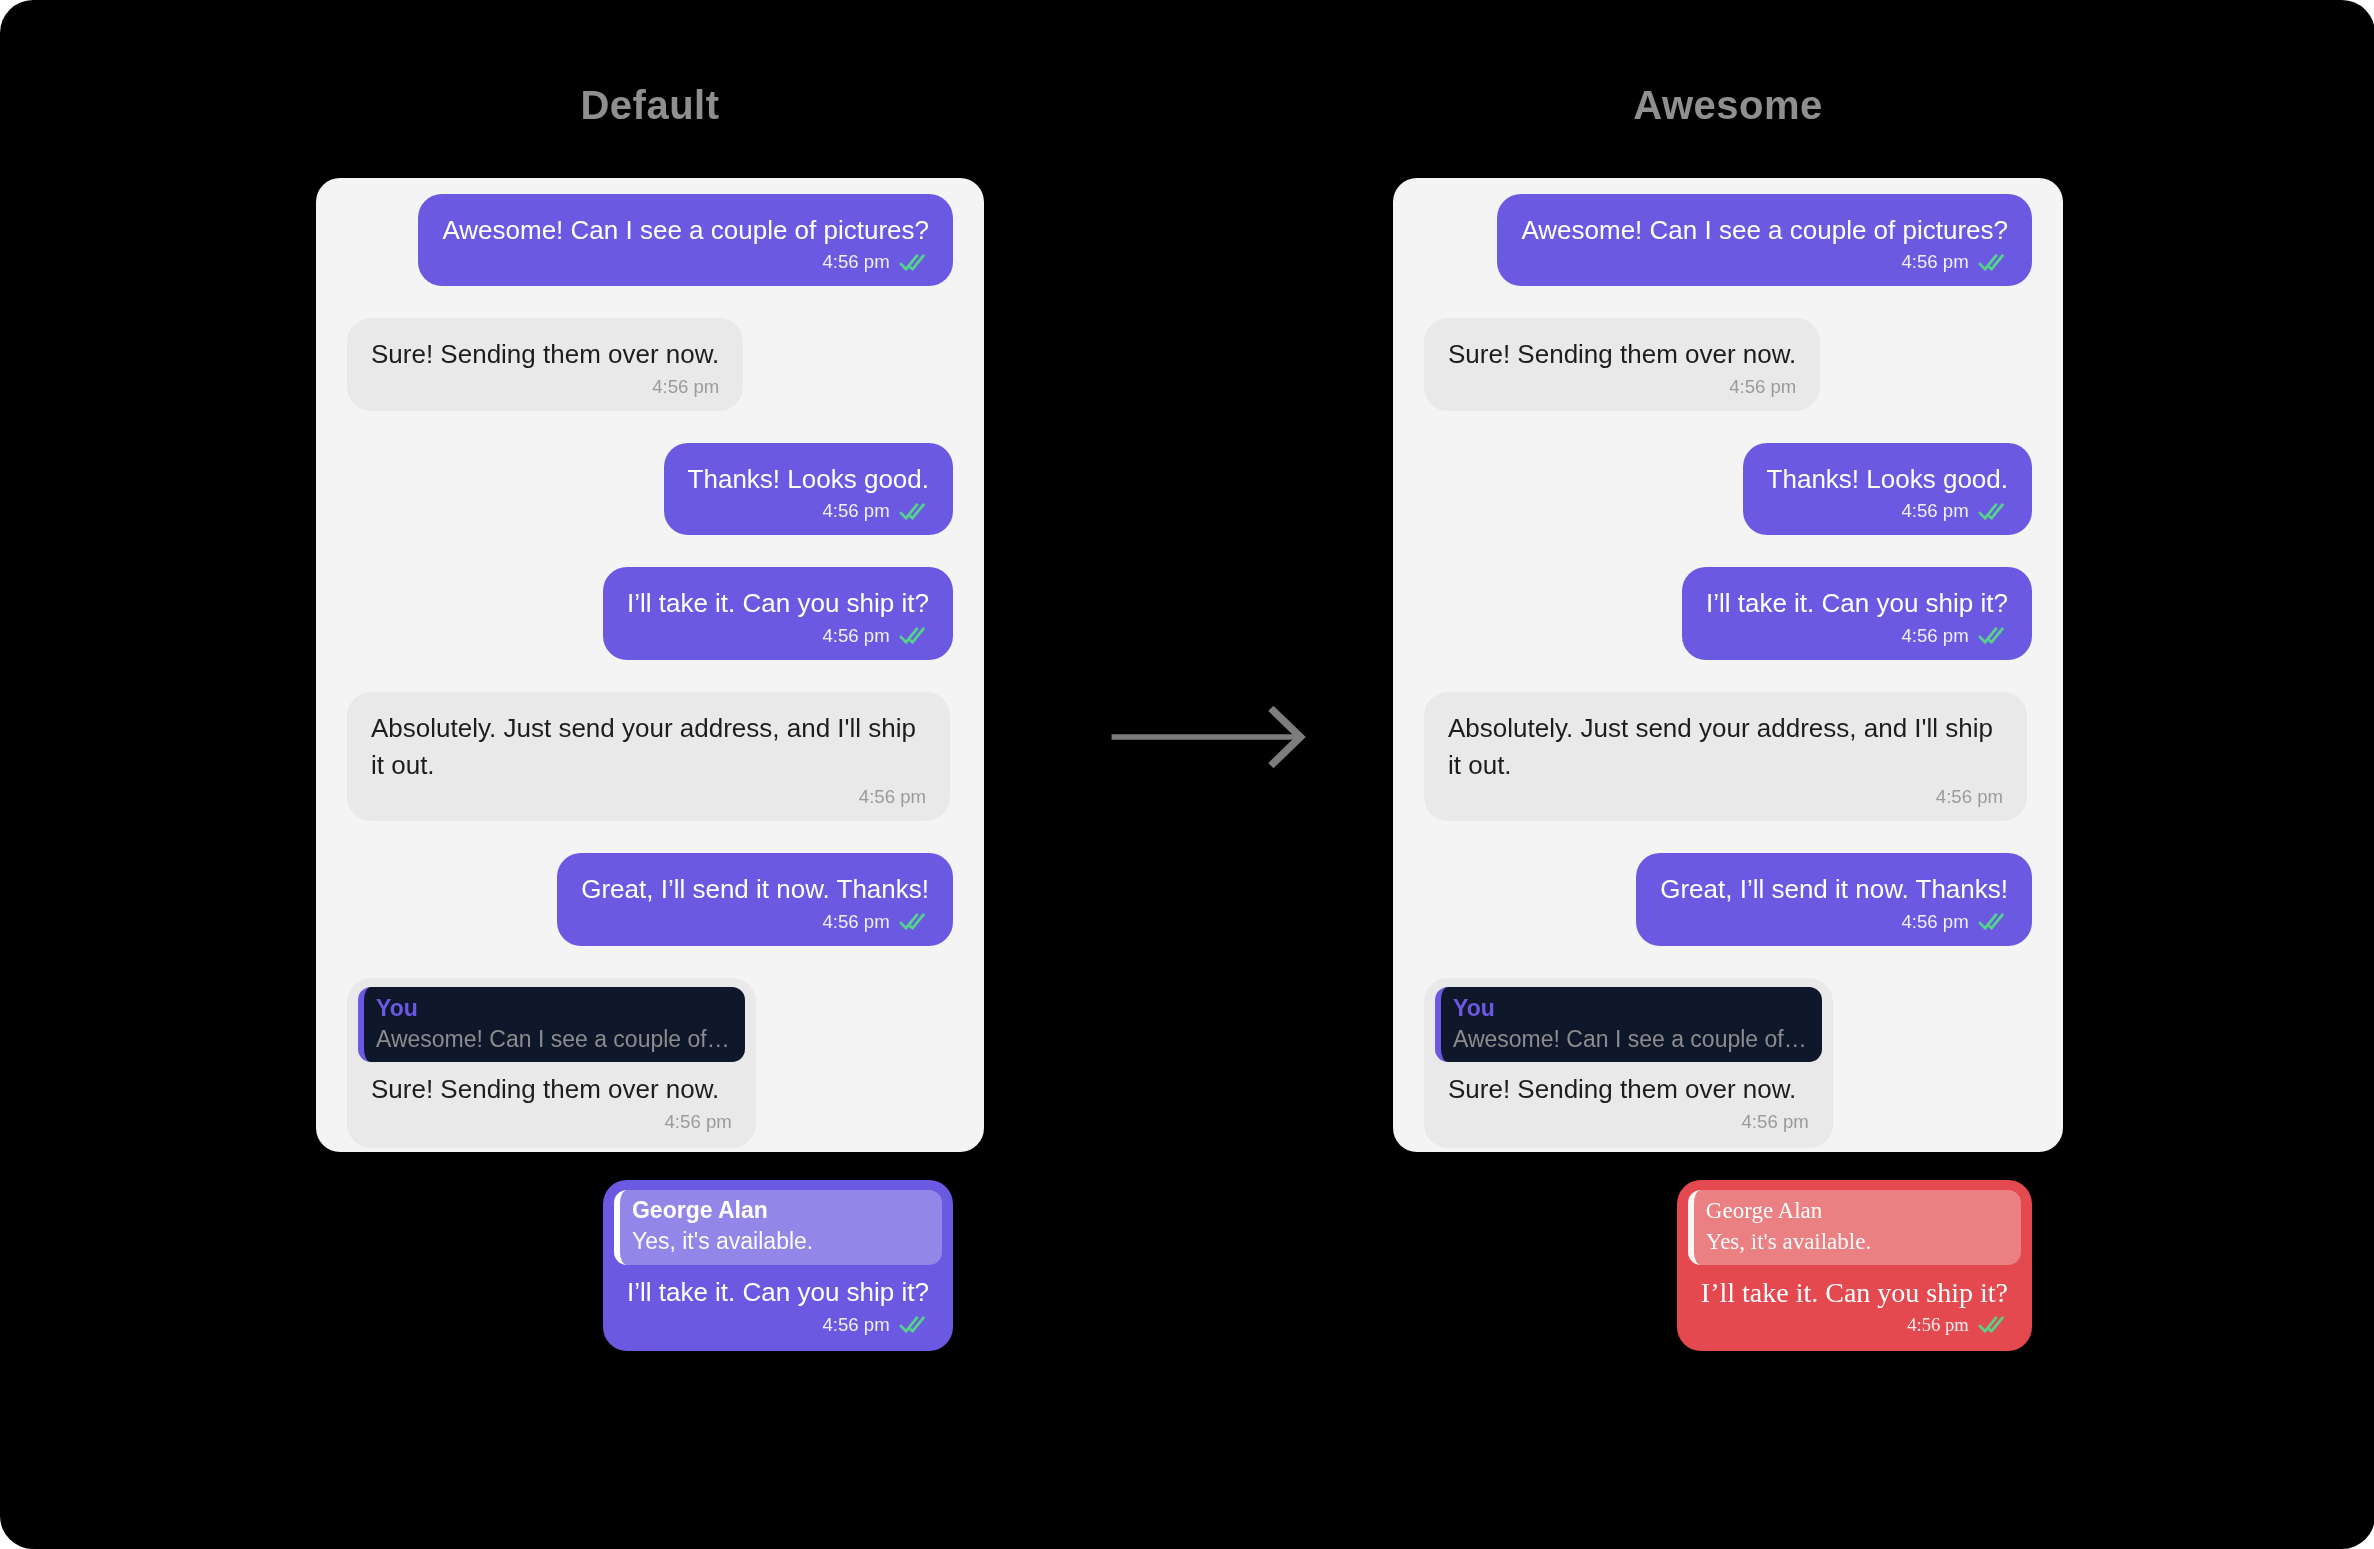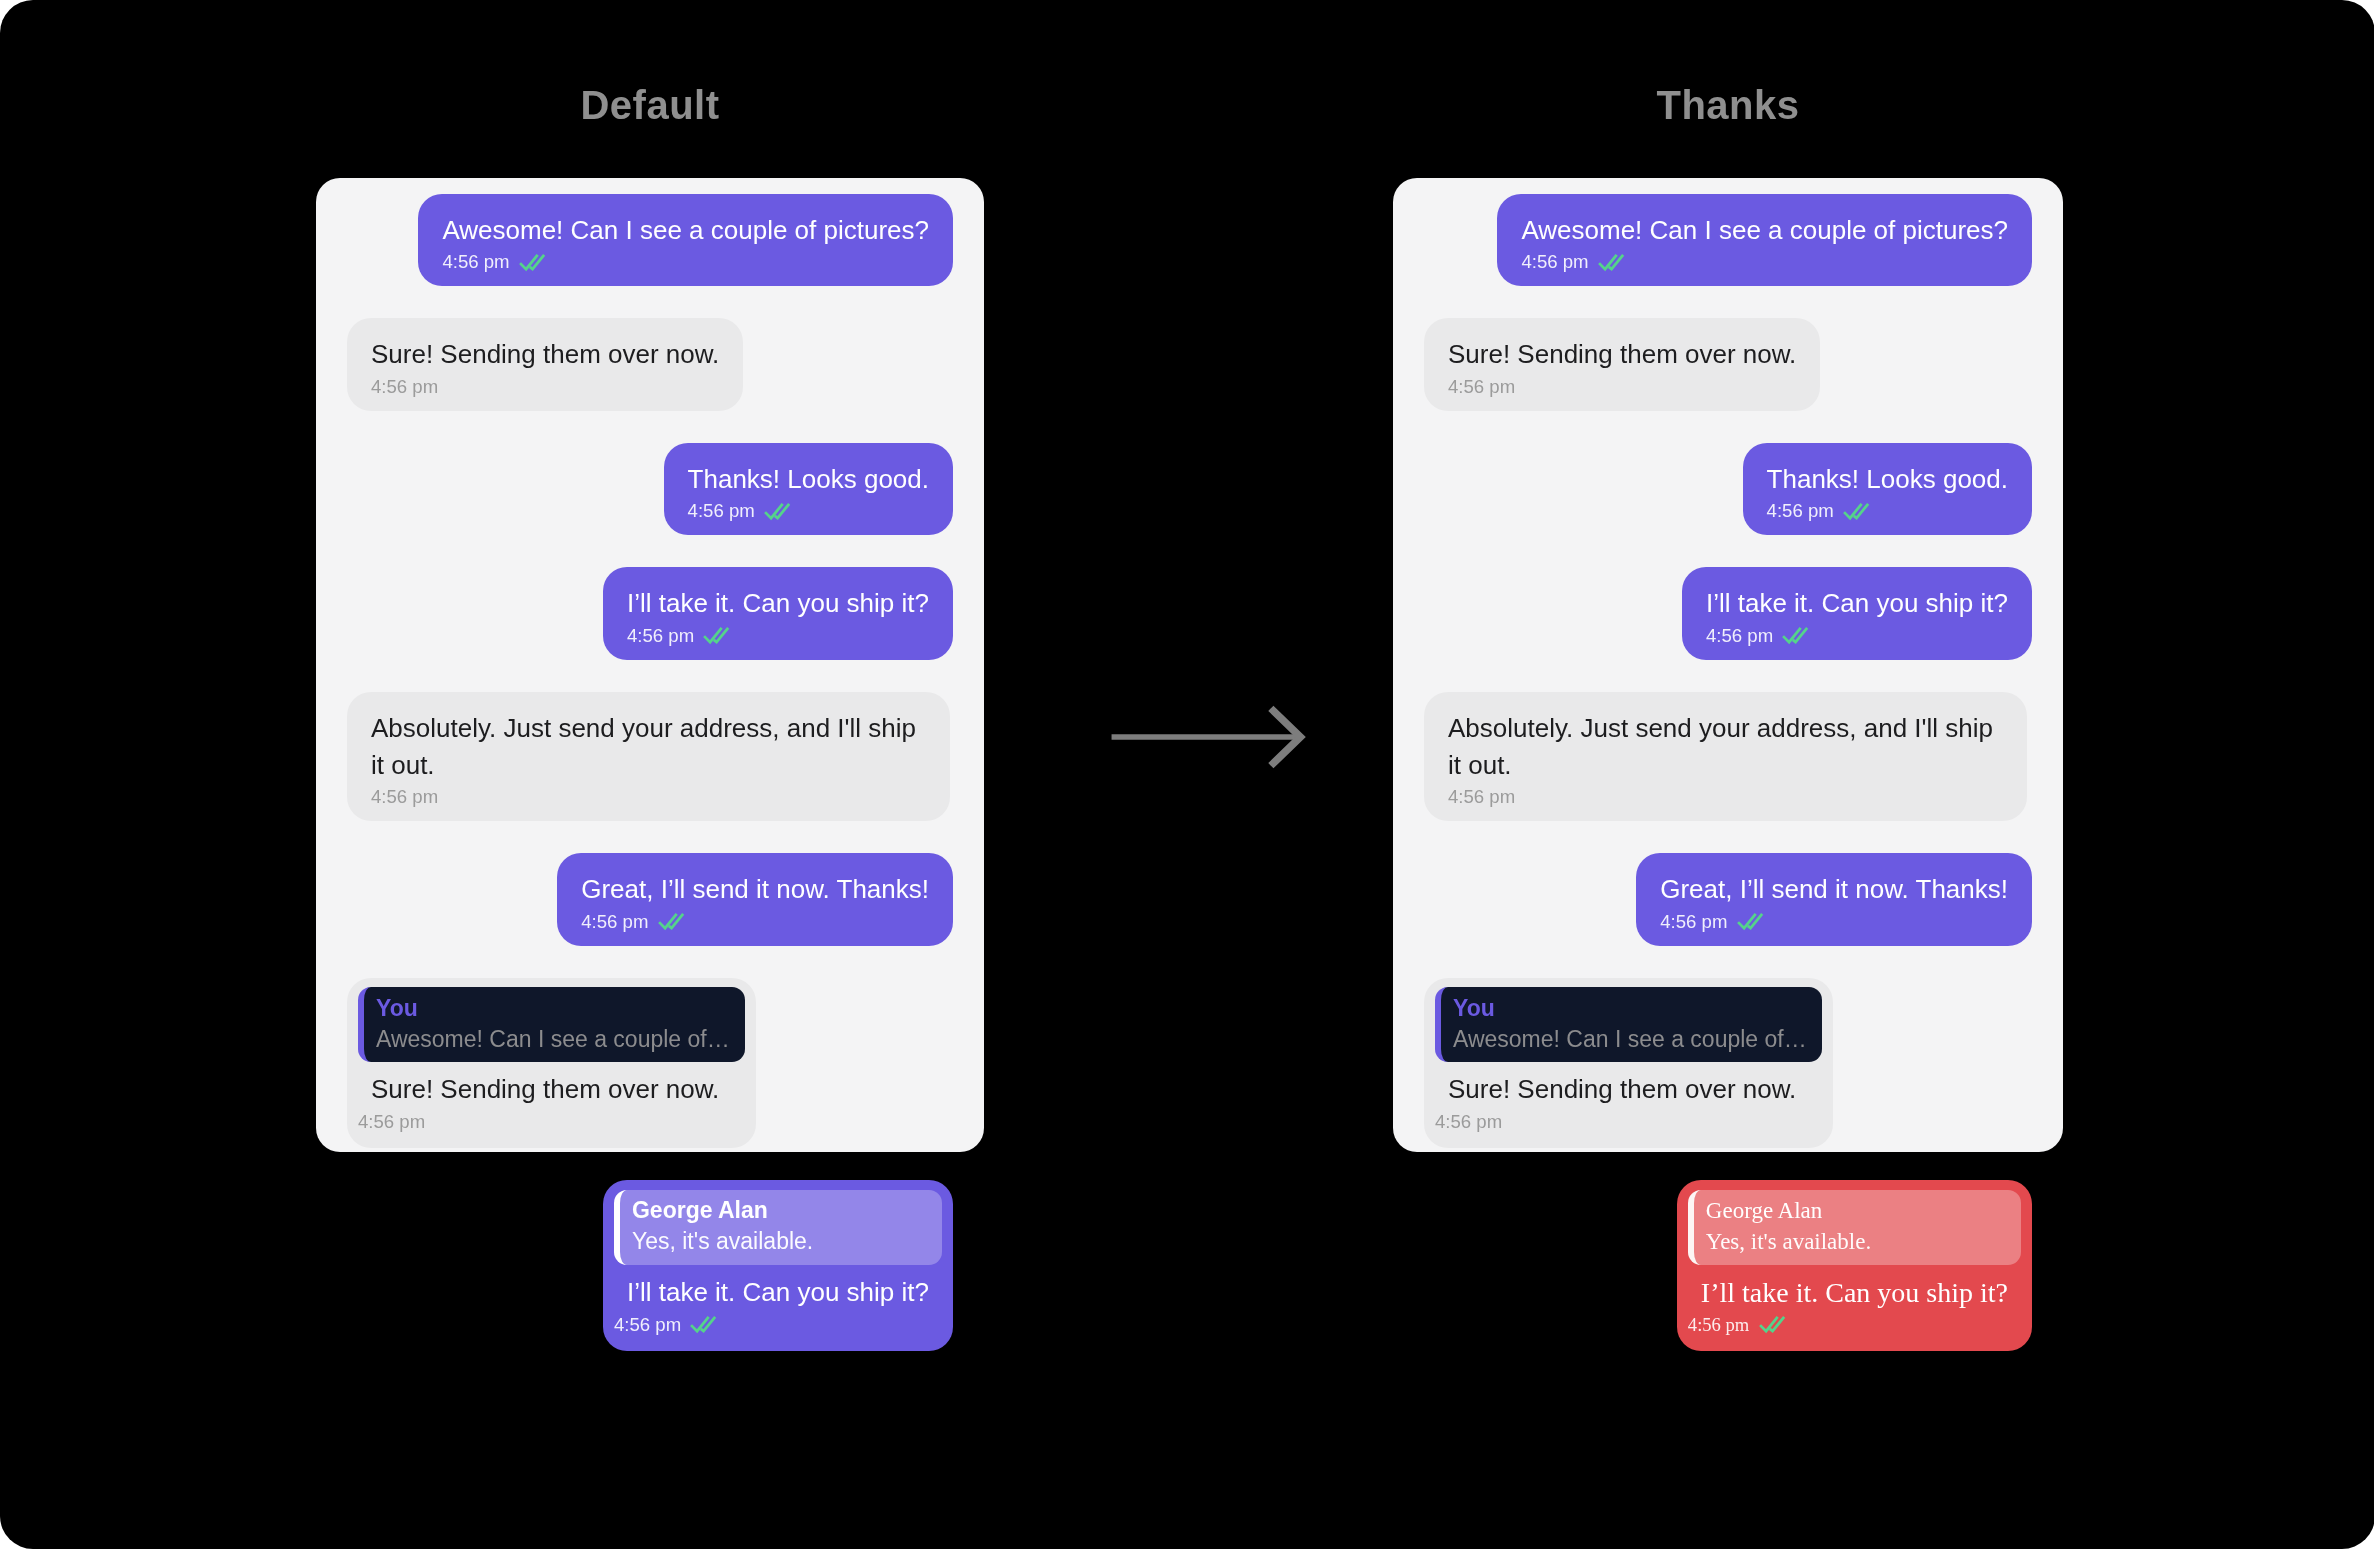--- a/index.html
+++ b/index.html
@@ -22,21 +22,21 @@
   .row.sent{justify-content:flex-end;}
   .row.received{justify-content:flex-start;}
   .bubble{
     max-width:603px;border-radius:24px;padding:17.6px 24px 12px;box-sizing:border-box;
     font-size:26px;line-height:37px;
   }
   .bubble.received{background:#e9e9ea;color:#1d1d1f;}
   .bubble.sent{background:#6b5ae1;color:#ffffff;}
   .msg-text{display:block;}
   .meta{
-    display:flex;justify-content:flex-start;align-items:center;gap:8.3px;
+    display:flex;justify-content:flex-end;align-items:center;gap:8.3px;
     font-size:18.6px;line-height:25px;margin-top:0.9px;
   }
   .bubble.received .meta{color:#9b9b9b;}
   .bubble.sent .meta{color:rgba(255,255,255,.9);}
   .check{display:inline-flex;align-items:center;}
   
   .bubble.has-quote{padding:9.3px 11px 12px;}
   .quote{border-left:6.5px solid;border-radius:13px;padding:5.6px 15px 7.4px 12px;overflow:hidden;}
   .q-name,.q-text{display:block;font-size:23px;line-height:31px;white-space:nowrap;}
   .q-name{font-weight:700;}
@@ -56,21 +56,21 @@
   .bubble.styled-red .msg-text{font-size:28px;}
   .bubble.styled-red .meta{font-family:"Liberation Serif",serif;}
   .arrow{position:absolute;left:1106px;top:696px;}
 </style>
 </head>
 <body>
 
 <div class="frame"></div>
 
 <div class="title t-left">Default</div>
-<div class="title t-right">Thanks</div>
+<div class="title t-right">Awesome</div>
 
 <div class="panel p-left">
 
   <div class="row sent">
     <div class="bubble sent">
       <span class="msg-text">Awesome! Can I see a couple of pictures?</span>
       <div class="meta">
         <span>4:56 pm</span>
         <span class="check">
           <svg width="31" height="20.4" viewBox="0 0 33 22" fill="none">

